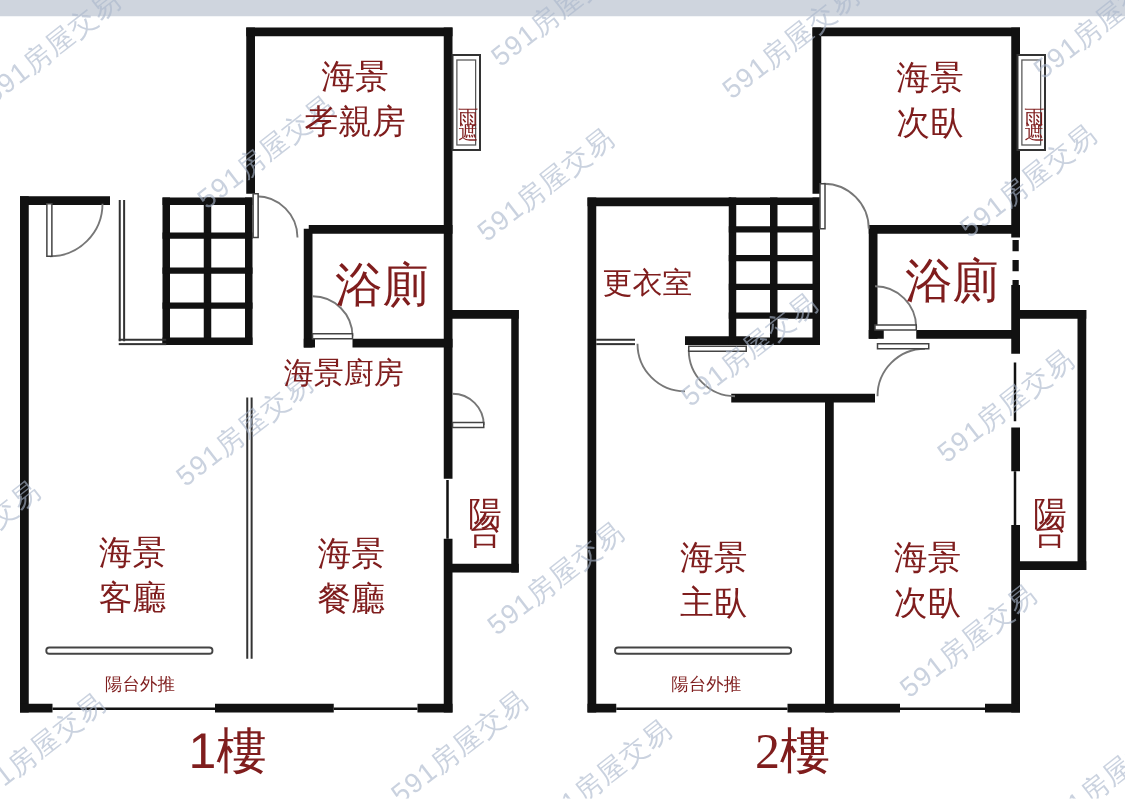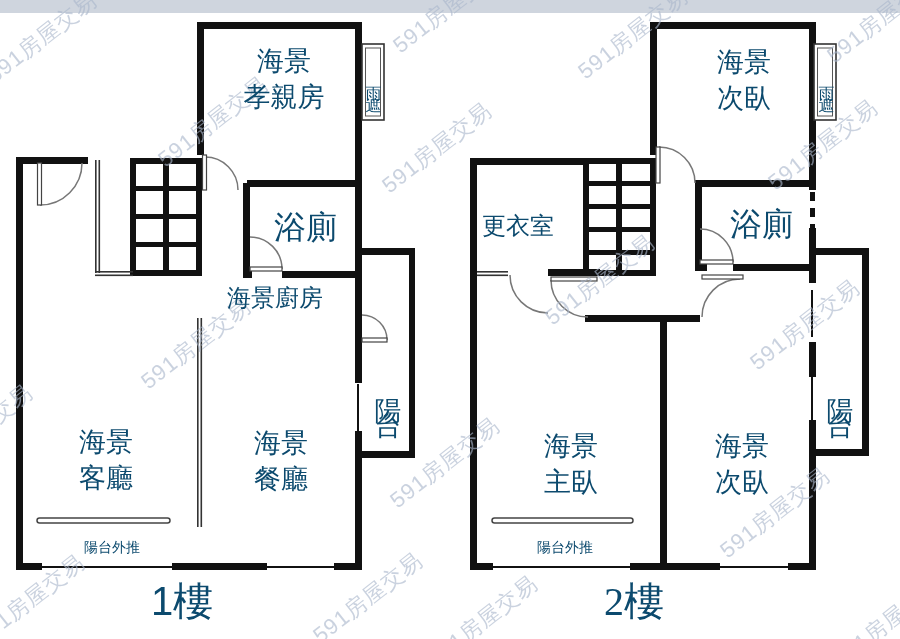--- a/index.html
+++ b/index.html
@@ -1,23 +1,23 @@
 <!DOCTYPE html>
 <html><head>
 <meta charset="utf-8">
 <style>
   html,body{margin:0;padding:0;background:#fff;}
   #stage{position:relative;width:900px;height:639px;background:#ffffff;overflow:hidden;
          font-family:"Liberation Sans",sans-serif;}
   #topbar{position:absolute;left:0;top:0;width:900px;height:13px;background:#cfd5de;}
   #plan-svg{position:absolute;left:0;top:0;}
-  .lbl{position:absolute;transform:translate(-50%,-50%);color:#0c4a6e;text-align:center;
+  .lbl{position:absolute;transform:translate(-50%,-50%);color:#7f1d1d;text-align:center;
        white-space:nowrap;z-index:3;}
   .l2{font-size:27px;line-height:36px;}
-  .big{font-size:32px;font-family:Liberation Serif, serif;}
+  .big{font-size:38px;font-family:Liberation Serif, serif;}
   .med{font-size:24px;}
   .sm{font-size:14px;}
   .floor{font-size:40px;}
   .vert{writing-mode:vertical-rl;letter-spacing:12px;font-size:27px;}
   .vert-sm{writing-mode:vertical-rl;letter-spacing:10px;font-size:16px;}
   .wm{position:absolute;transform:translate(-50%,-50%) rotate(-38deg);
       color:rgba(169,183,204,0.62);font-size:22px;letter-spacing:1px;white-space:nowrap;
       z-index:2;pointer-events:none;}
 </style>
 </head>

